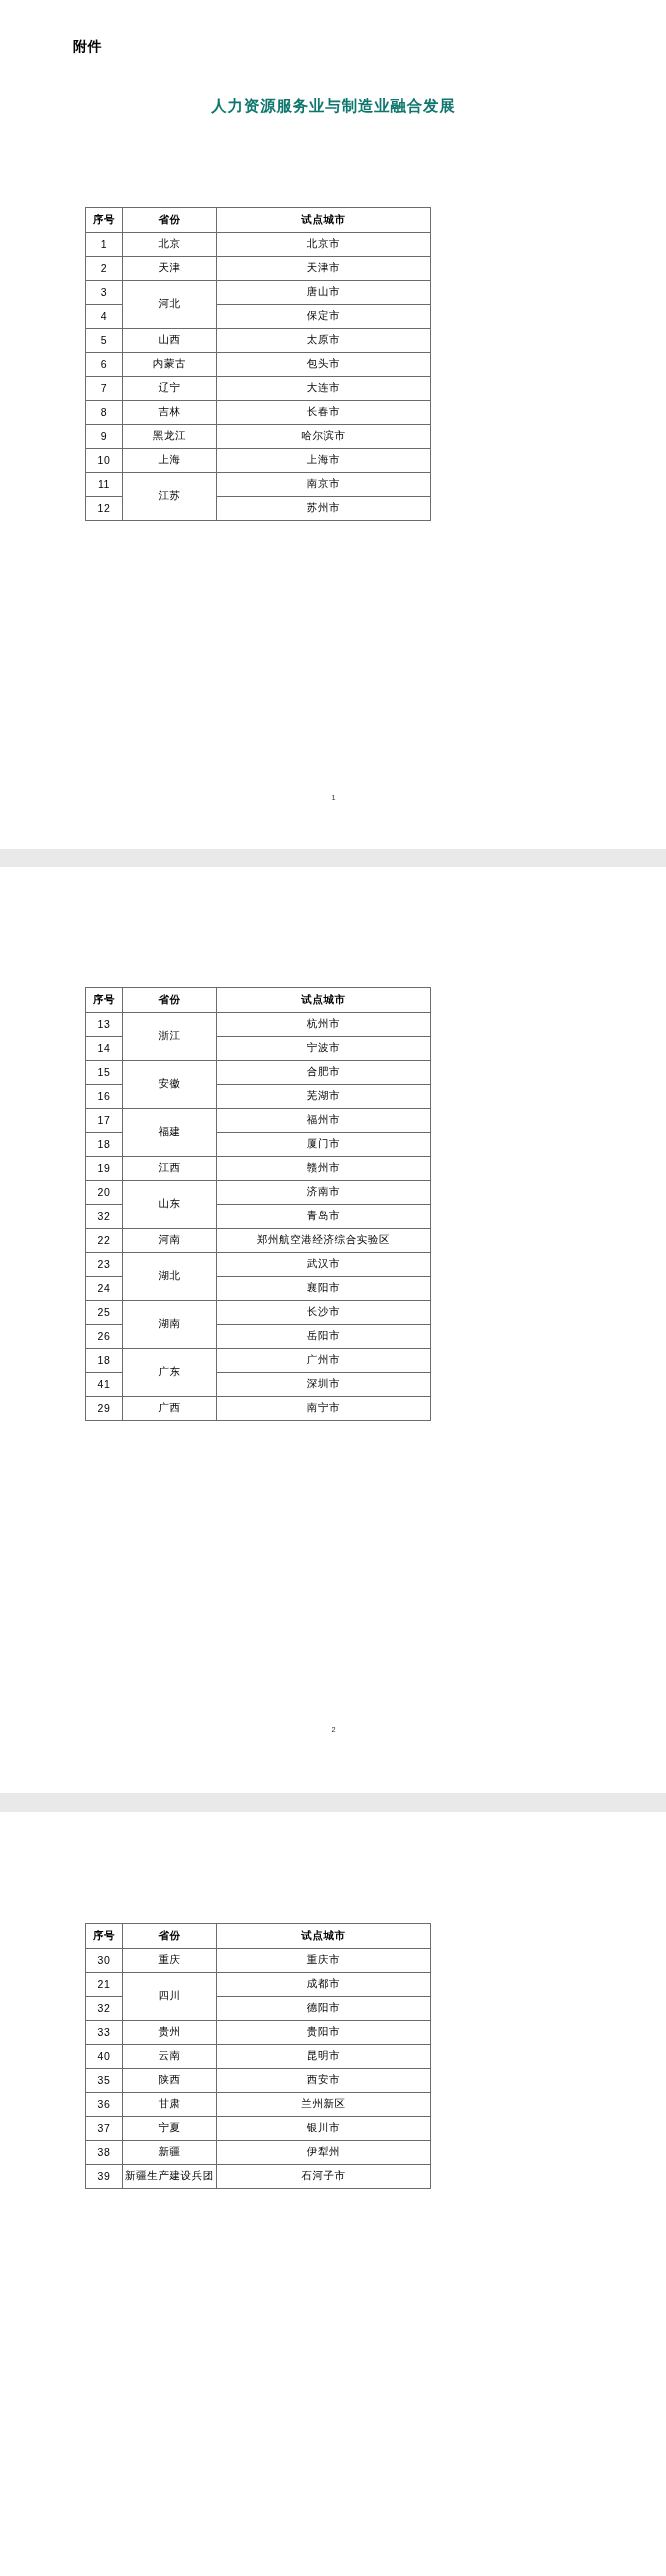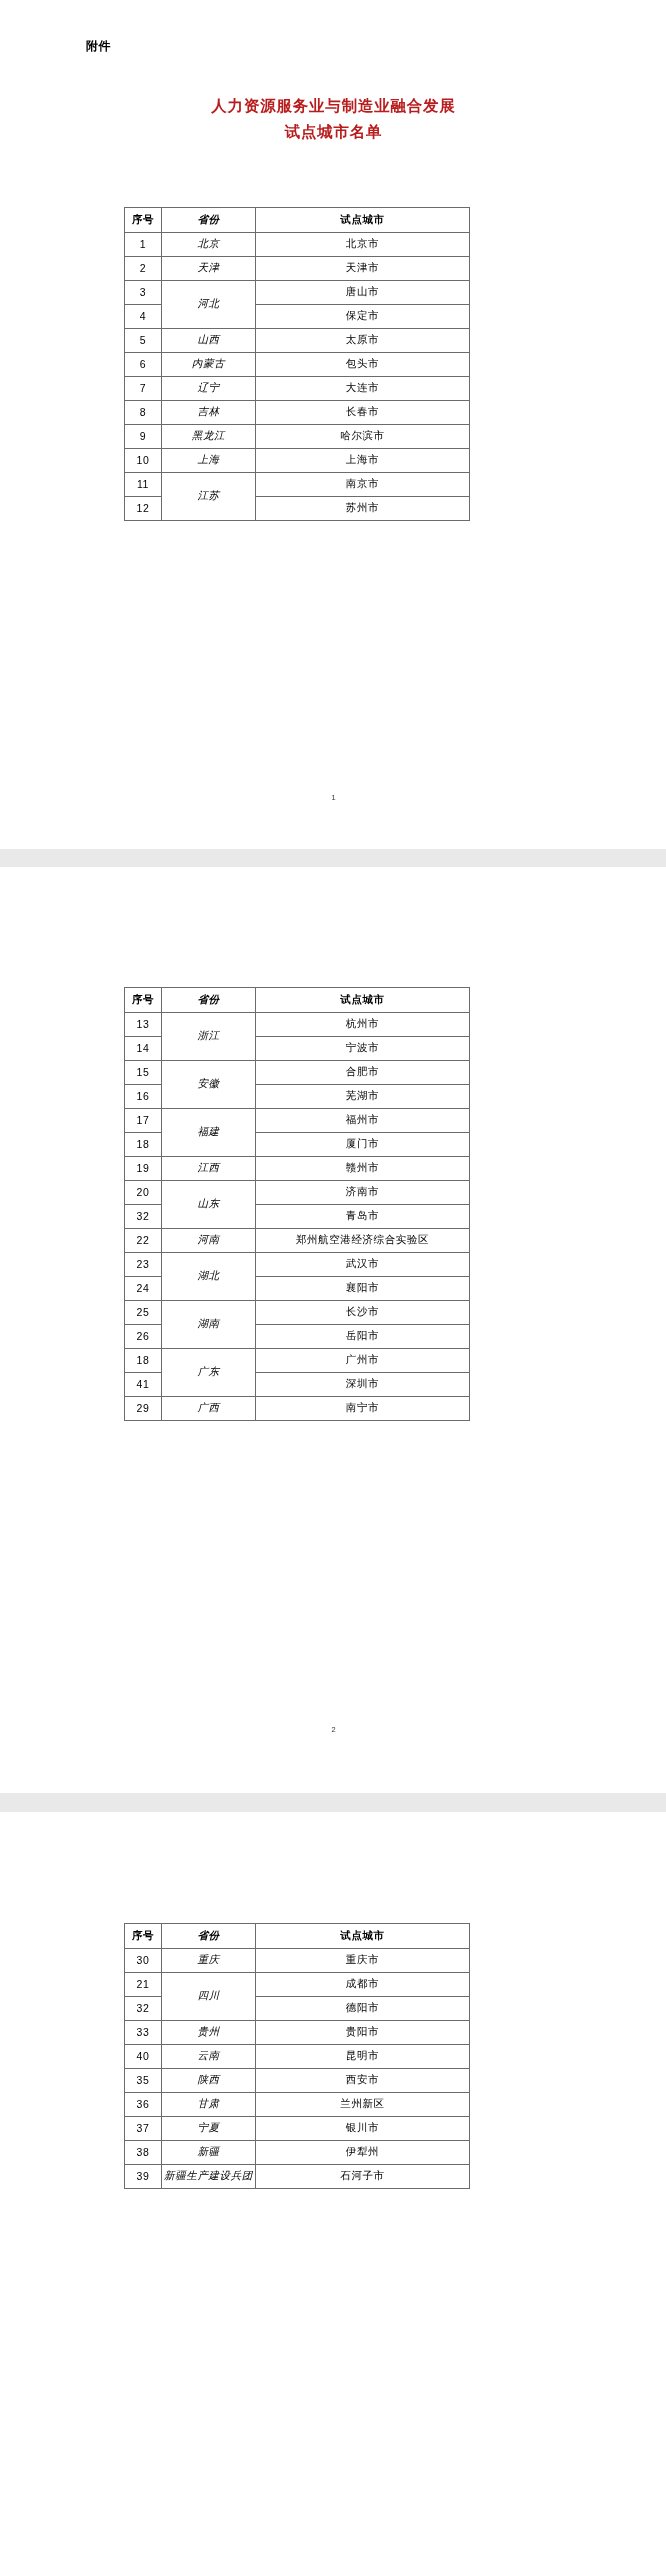--- a/index.html
+++ b/index.html
@@ -22,68 +22,67 @@
     left: 0;
     width: 667px;
     box-sizing: border-box;
   }
   .page-1 { top: 0; height: 849px; }
   .page-2 { top: 867px; height: 926px; }
   .page-3 { top: 1812px; height: 764px; }
 
   .attachment-label {
     position: absolute;
-    left: 86px;
+    left: 73px;
     top: 38px;
-    font-size: 12px;
+    font-size: 14px;
     font-weight: bold;
     color: #000;
     letter-spacing: 0.6px;
   }
 
   .doc-title {
     text-align: center;
     font-size: 15.4px;
     font-weight: bold;
-    color: #b91c1c;
+    color: #0f766e;
     line-height: 26px;
     letter-spacing: 0.9px;
     margin: 0;
     padding: 0;
   }
   .title-wrap {
     position: absolute;
     left: 0;
     top: 93px;
     width: 667px;
   }
 
   table.list {
     border-collapse: collapse;
     table-layout: fixed;
-    margin-left: 39px;
   }
   table.list td, table.list th {
     border: 0.6px solid #6b6b6b;
     text-align: center;
     vertical-align: middle;
     font-size: 10.5px;
     color: #000;
     font-weight: normal;
     padding: 0;
     height: 23px;
     letter-spacing: 0.6px;
     font-family: "Liberation Sans", sans-serif;
   }
   table.list th {
     font-weight: bold;
     height: 23.5px;
   }
   .col-no { width: 36px; }
-  .col-prov { width: 93px; font-style: italic; }
+  .col-prov { width: 93px; }
   .col-city { width: 213px; }
 
   .tbl-wrap-1 { position: absolute; left: 85px; top: 207px; }
   .tbl-wrap-2 { position: absolute; left: 85px; top: 120px; }
   .tbl-wrap-3 { position: absolute; left: 85px; top: 111px; }
 
   .page-num {
     position: absolute;
     width: 667px;
     left: 0;
@@ -96,21 +95,20 @@
 </style>
 </head>
 <body>
 
 <div class="canvas">
 
   <div class="page page-1">
     <div class="attachment-label">附件</div>
     <div class="title-wrap">
       <div class="doc-title">人力资源服务业与制造业融合发展</div>
-      <div class="doc-title">试点城市名单</div>
     </div>
     <div class="tbl-wrap-1">
       <table class="list">
         <thead>
           <tr>
             <th class="col-no">序号</th>
             <th class="col-prov">省份</th>
             <th class="col-city">试点城市</th>
           </tr>
         </thead>

